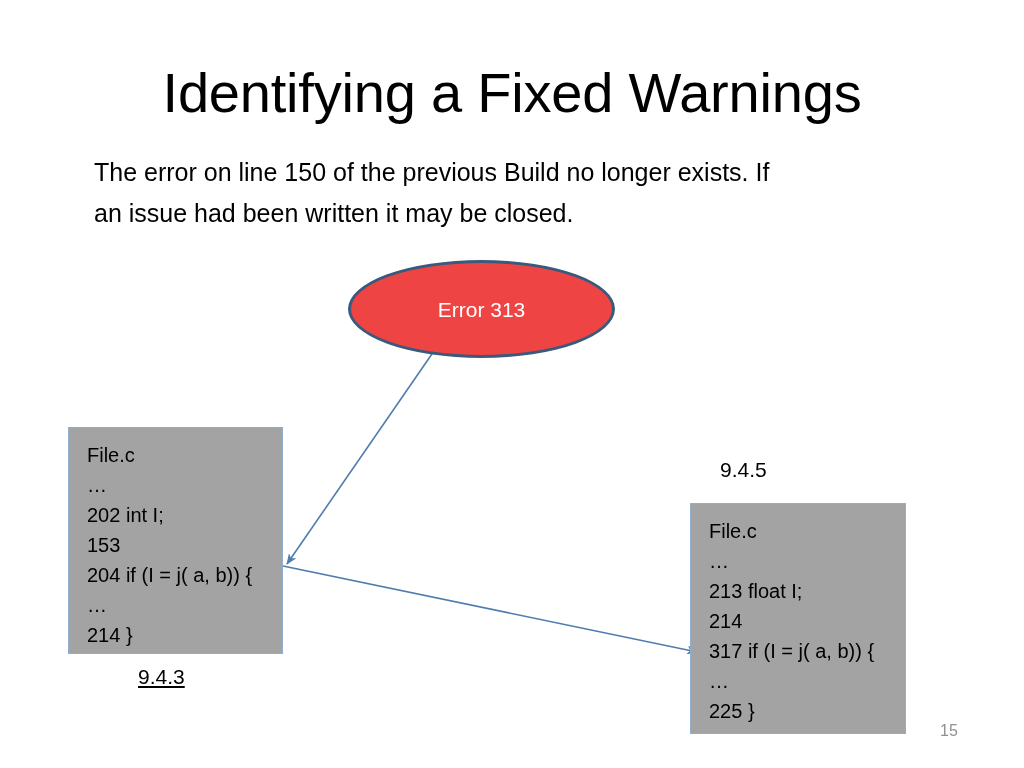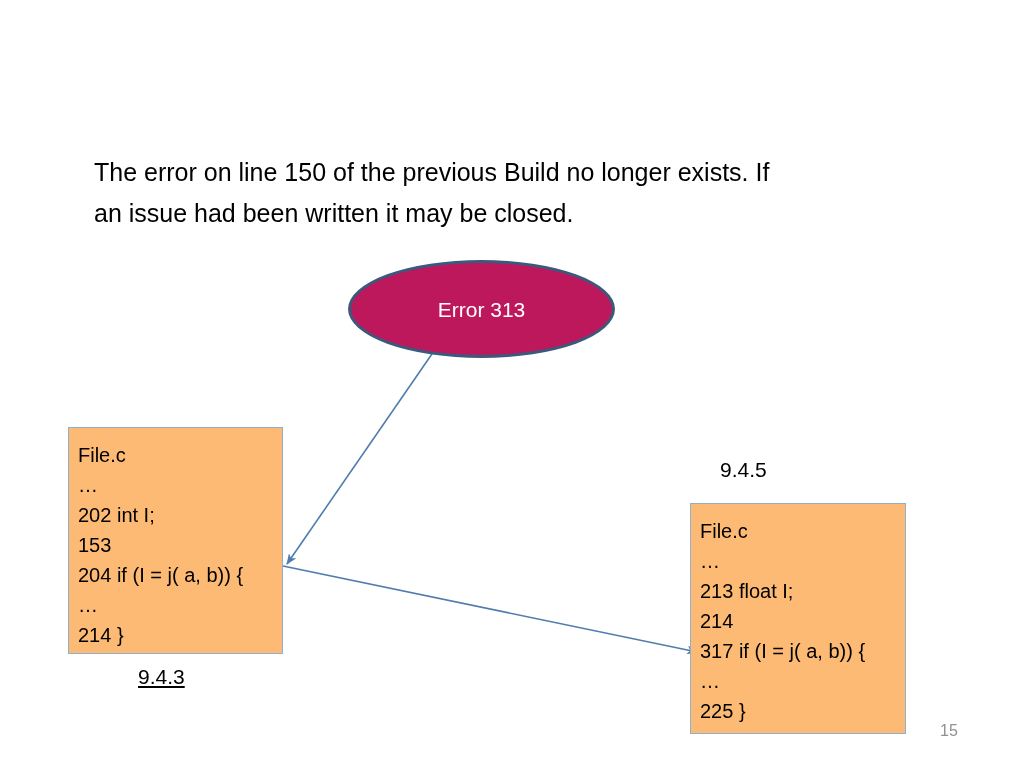--- a/index.html
+++ b/index.html
@@ -47,41 +47,41 @@
   }
 
   
   #error-ellipse {
     position: absolute;
     left: 348px;
     top: 260px;
     width: 267px;
     height: 98px;
     border-radius: 50%;
-    background: #be185d;
+    background: #ef4444;
     border: 3px solid #3A5A7D;
     box-sizing: border-box;
     display: flex;
     align-items: center;
     justify-content: center;
   }
   #error-ellipse .ell-label {
     color: #ffffff;
     font-size: 21px;
     line-height: 1;
     text-align: center;
   }
 
   
   .code-box {
     position: absolute;
-    background: #fdba74;
+    background: #a3a3a3;
     border: 1px solid #8FAFCF;
     box-sizing: border-box;
-    padding: 12px 0 10px 9px;
+    padding: 12px 0 10px 18px;
   }
   #code-box-left {
     left: 68px;
     top: 427px;
     width: 215px;
     height: 227px;
   }
   #code-box-right {
     left: 690px;
     top: 503px;
@@ -128,20 +128,21 @@
     width: 1024px;
     height: 768px;
     pointer-events: none;
   }
 </style>
 </head>
 <body>
 
 <div id="slide">
 
+  <div id="slide-title">Identifying a Fixed Warnings</div>
 
   <div id="body-text">The error on line 150 of the previous Build no longer exists. If an issue had been written it may be closed.</div>
 
   <svg id="connectors" viewBox="0 0 1024 768" xmlns="http://www.w3.org/2000/svg">
     <defs>
       <marker id="arrowhead-left" markerWidth="11" markerHeight="9" refX="10" refY="4.5" orient="auto" markerUnits="userSpaceOnUse">
         <path d="M0,0 L11,4.5 L0,9 L3,4.5 Z" fill="#4F7CAC"></path>
       </marker>
       <marker id="arrowhead-right" markerWidth="11" markerHeight="9" refX="10" refY="4.5" orient="auto" markerUnits="userSpaceOnUse">
         <path d="M0,0 L11,4.5 L0,9 L3,4.5 Z" fill="#4F7CAC"></path>

